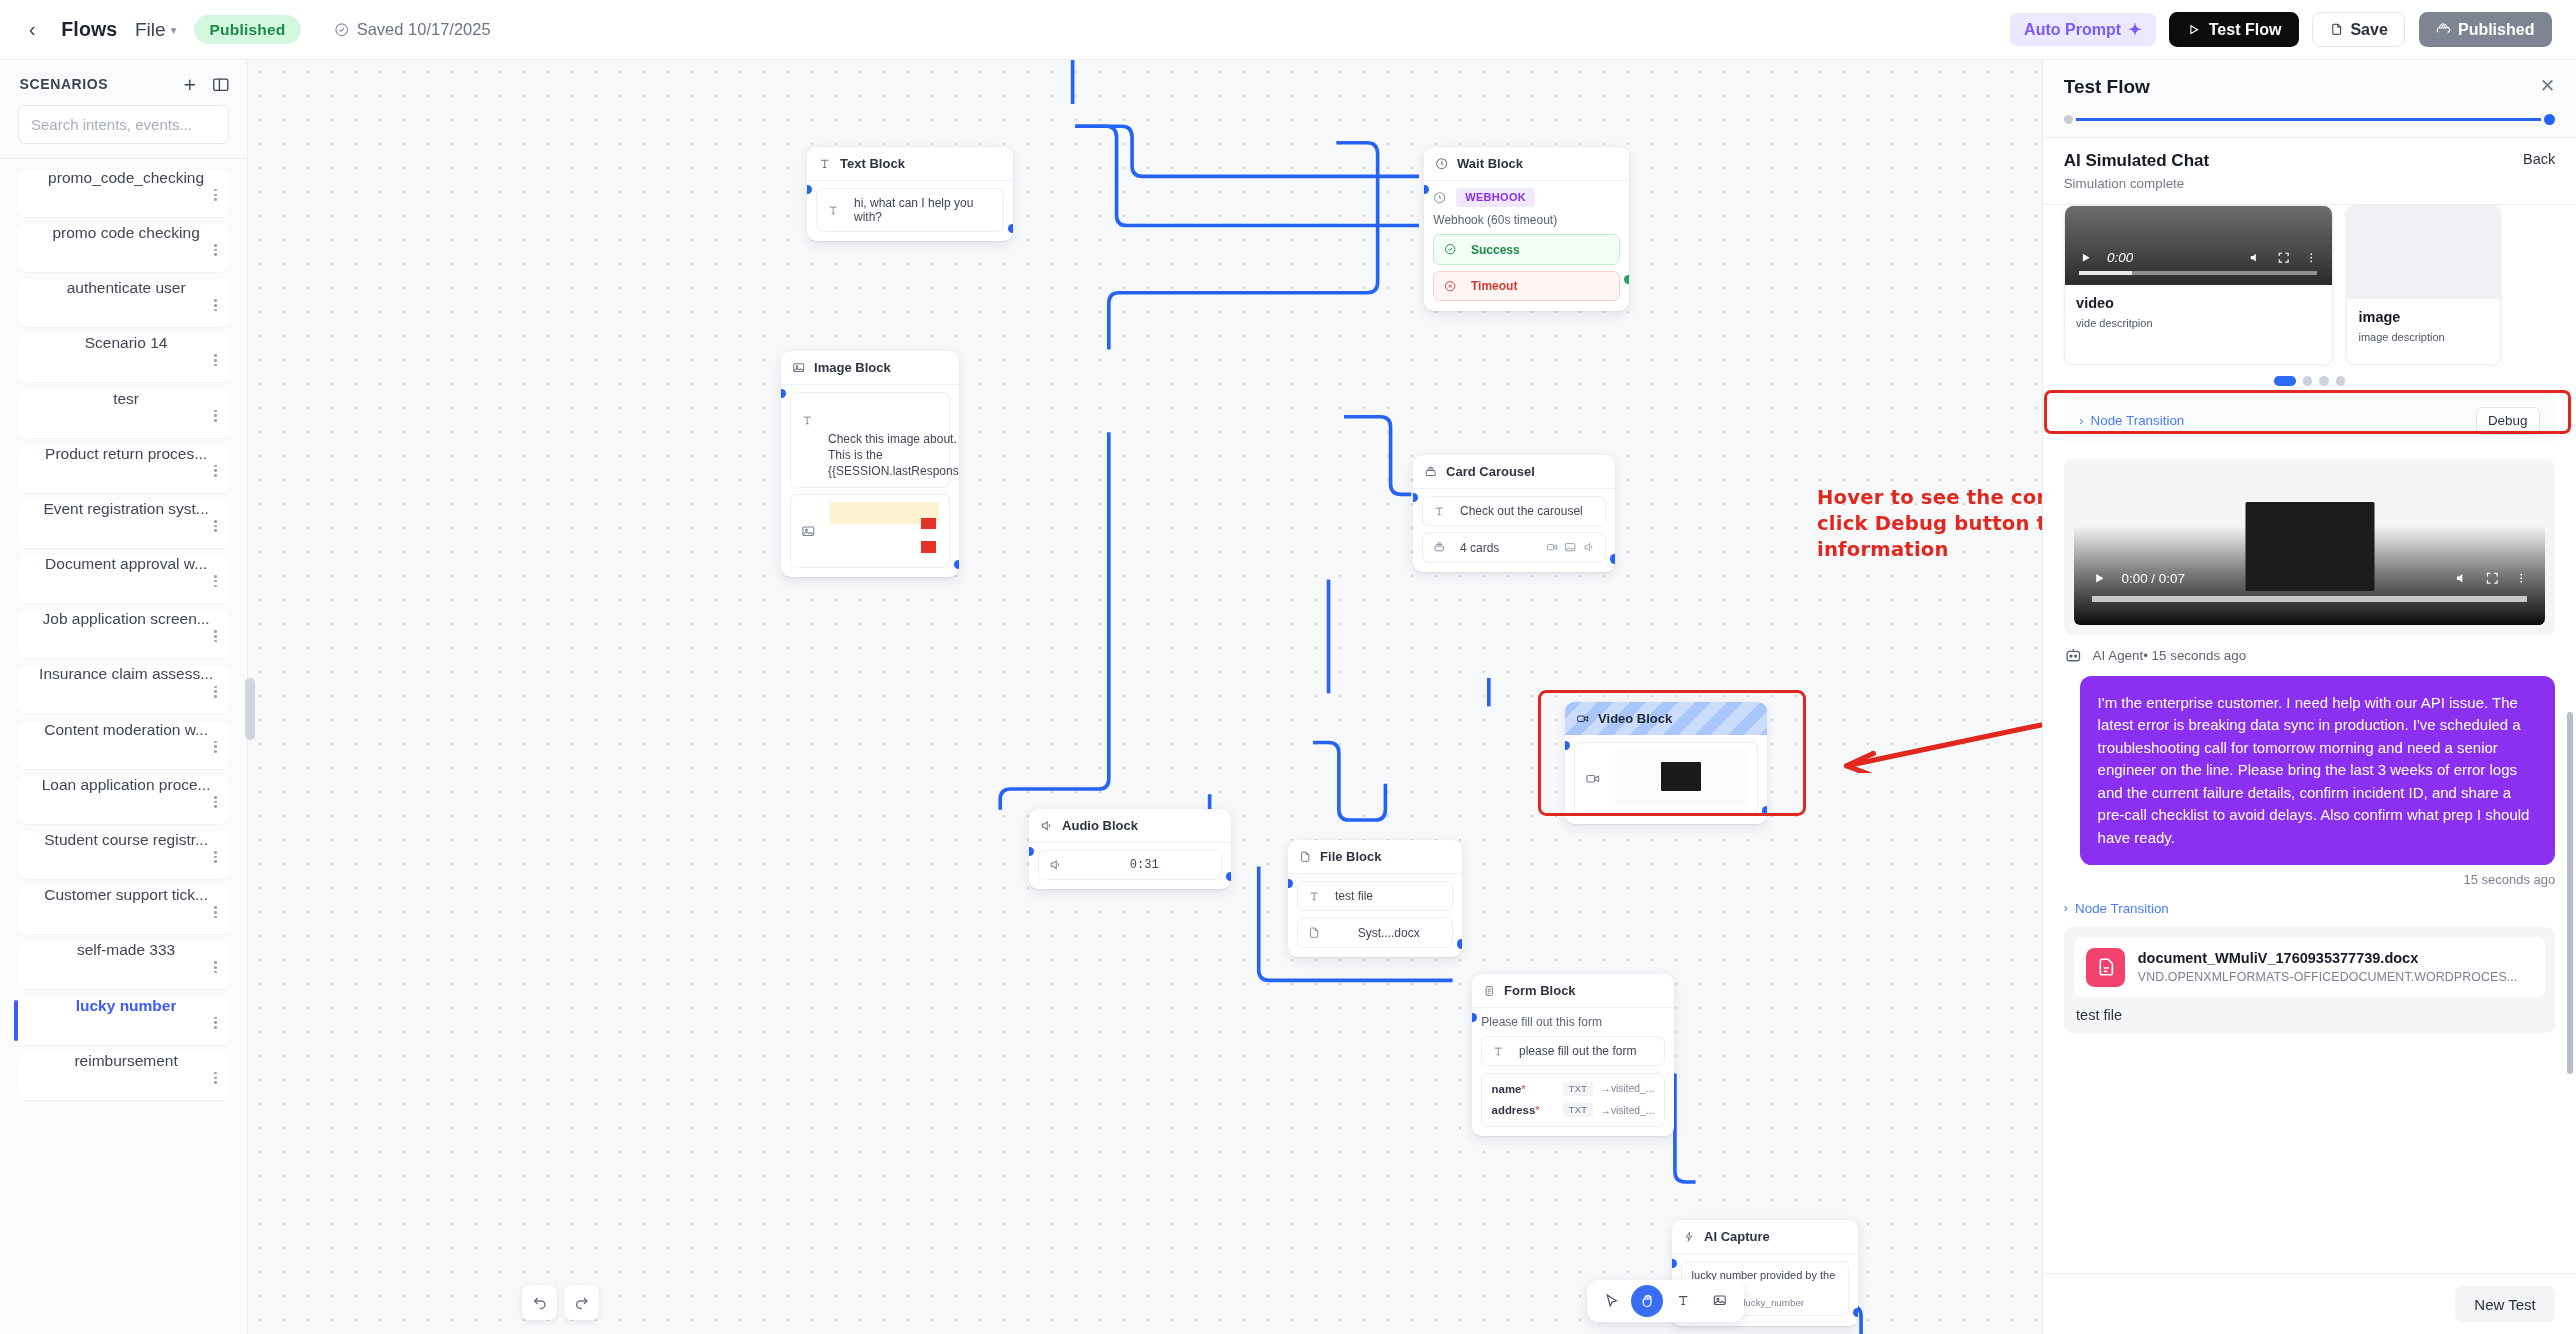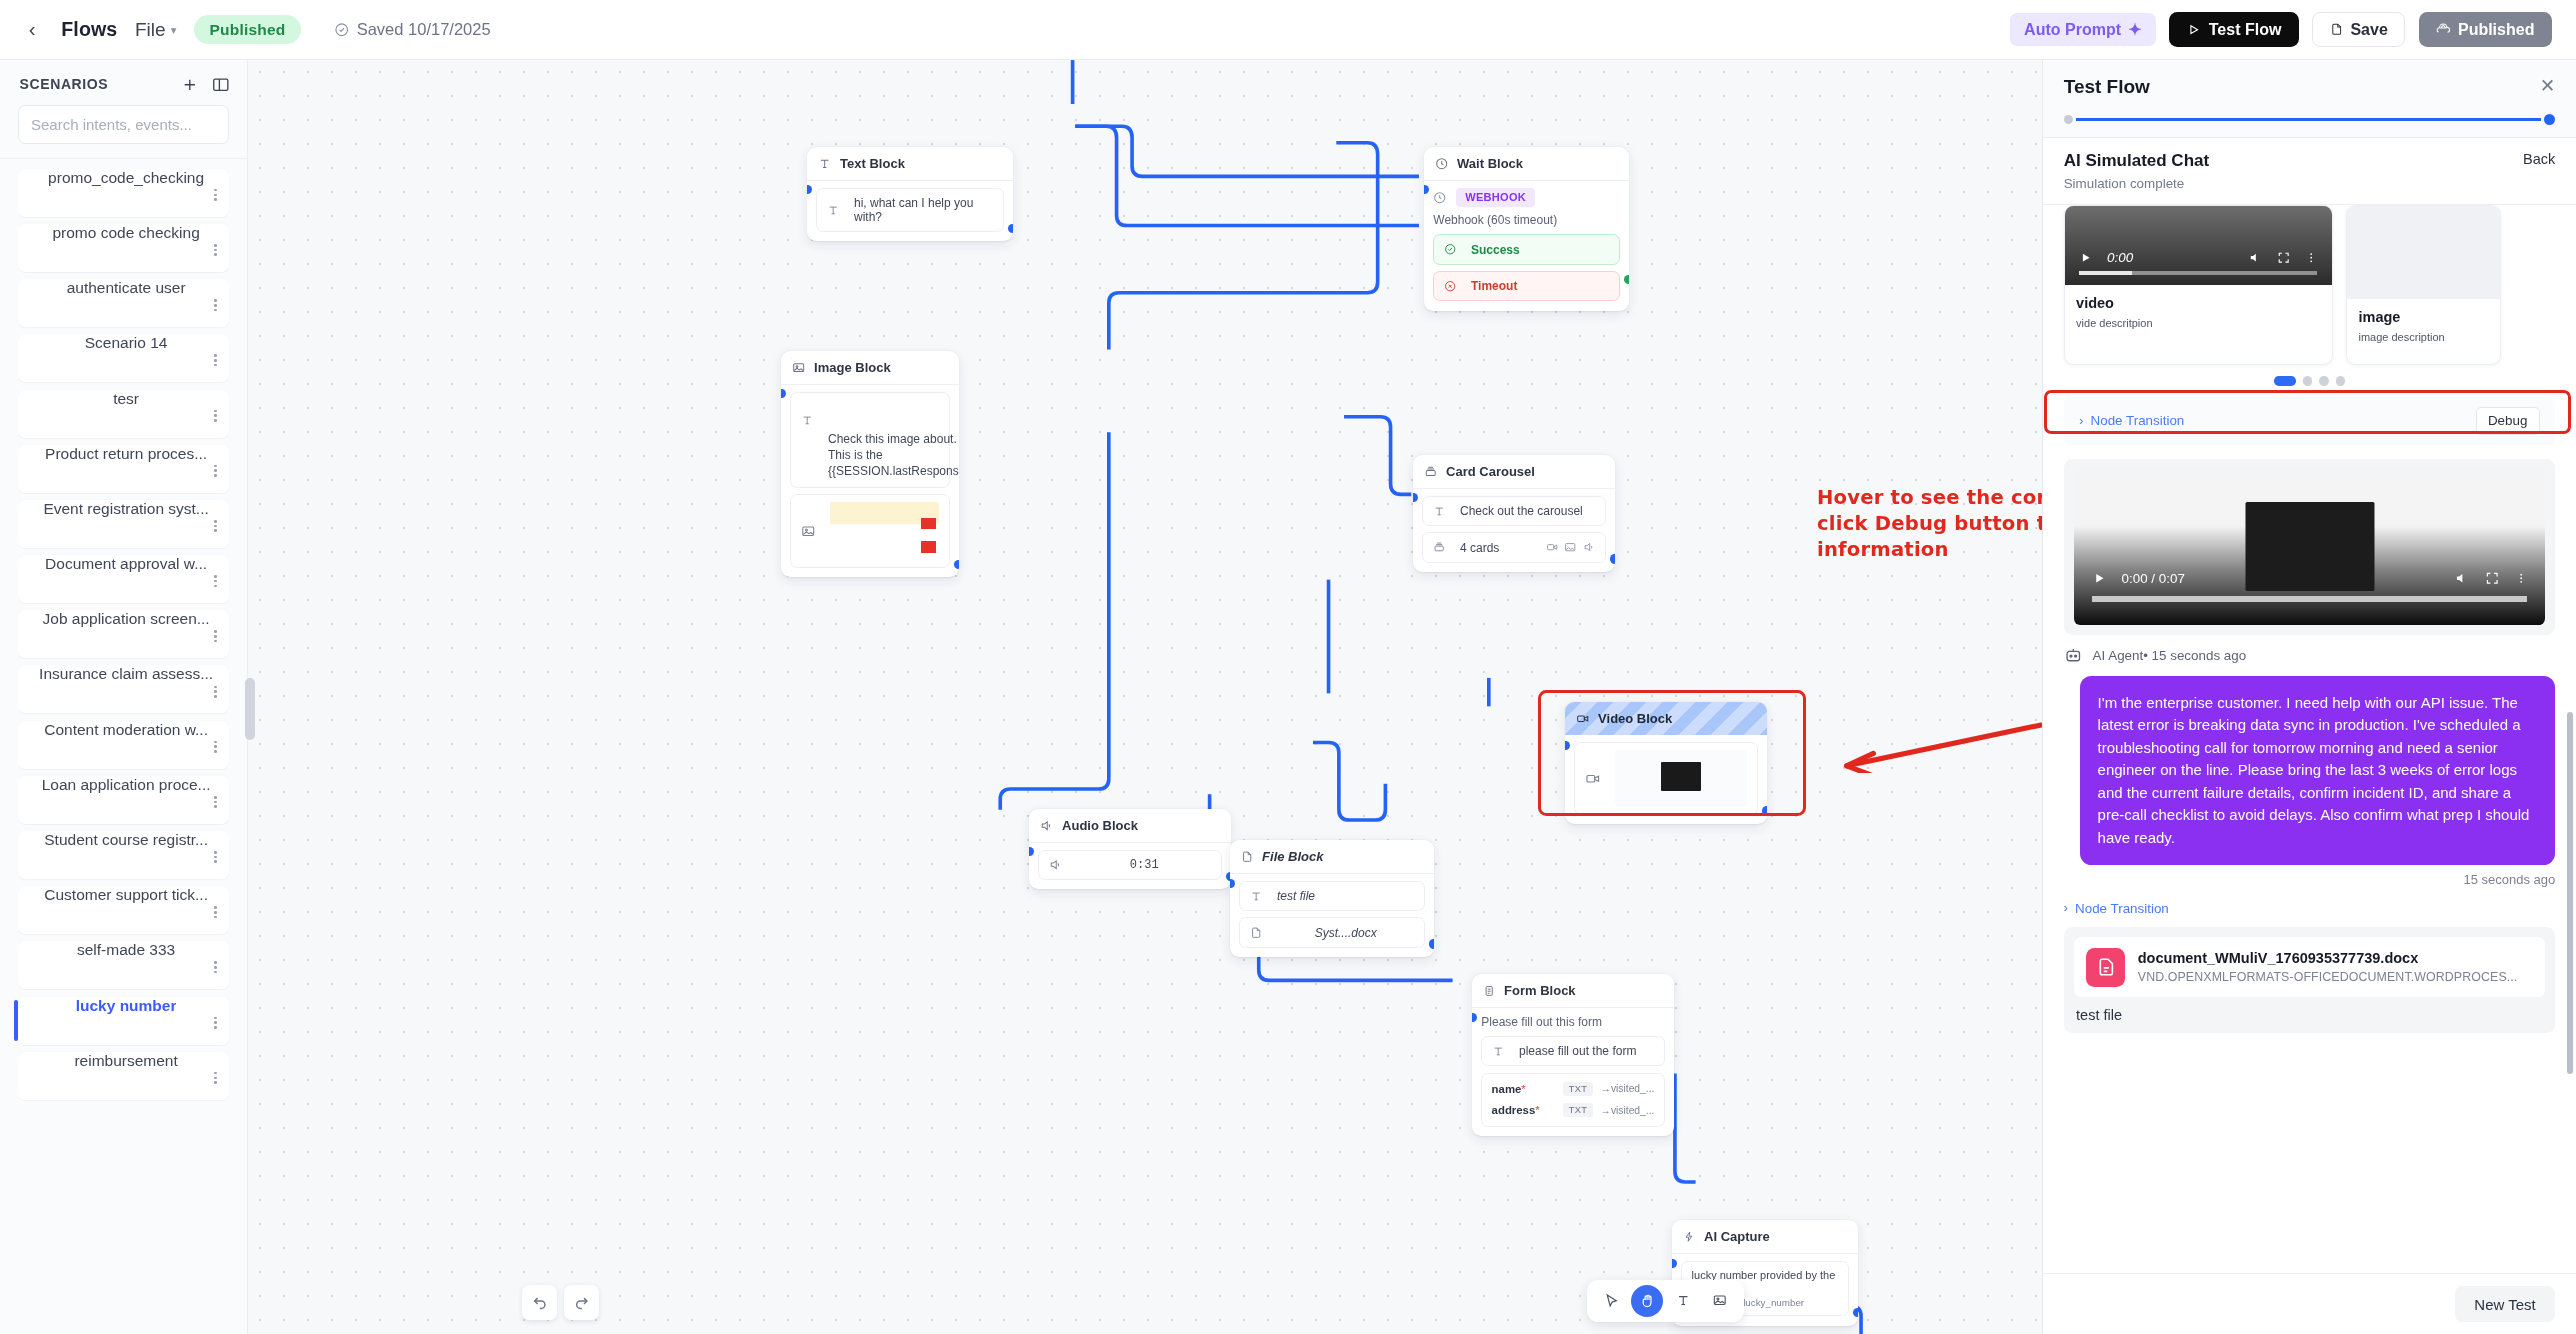--- a/index.html
+++ b/index.html
@@ -680,21 +680,21 @@
                   <path d="M16 9.5a3.5 3.5 0 0 1 0 5"></path>
                 </svg>
               </span>
             <span style="flex:1;text-align:center;font-family:'Liberation Mono',monospace;">0:31</span>
           </div>
         </div>
         <div class="port" style="left:-4.7px; top:38px;"></div>
         <div class="port" style="right:-4.7px; bottom:8.3px;"></div>
       </div>
 
-      <div class="node" style="left:982px; top:780px; width:204px;font-style:italic;">
+      <div class="node" style="left:1040px; top:780px; width:174px;">
         <div class="node-hd">
           <svg width="12.4" height="13.4" viewBox="0 0 24 24" fill="none" stroke="#6b7385" stroke-width="1.8">
               <path d="M14 3H7a2 2 0 0 0-2 2v14a2 2 0 0 0 2 2h10a2 2 0 0 0 2-2V8z"></path>
               <path d="M14 3v5h5"></path>
             </svg>
           <span>File Block</span>
         </div>
         <div class="node-bd">
           <div class="inner">
             <span class="mini">

